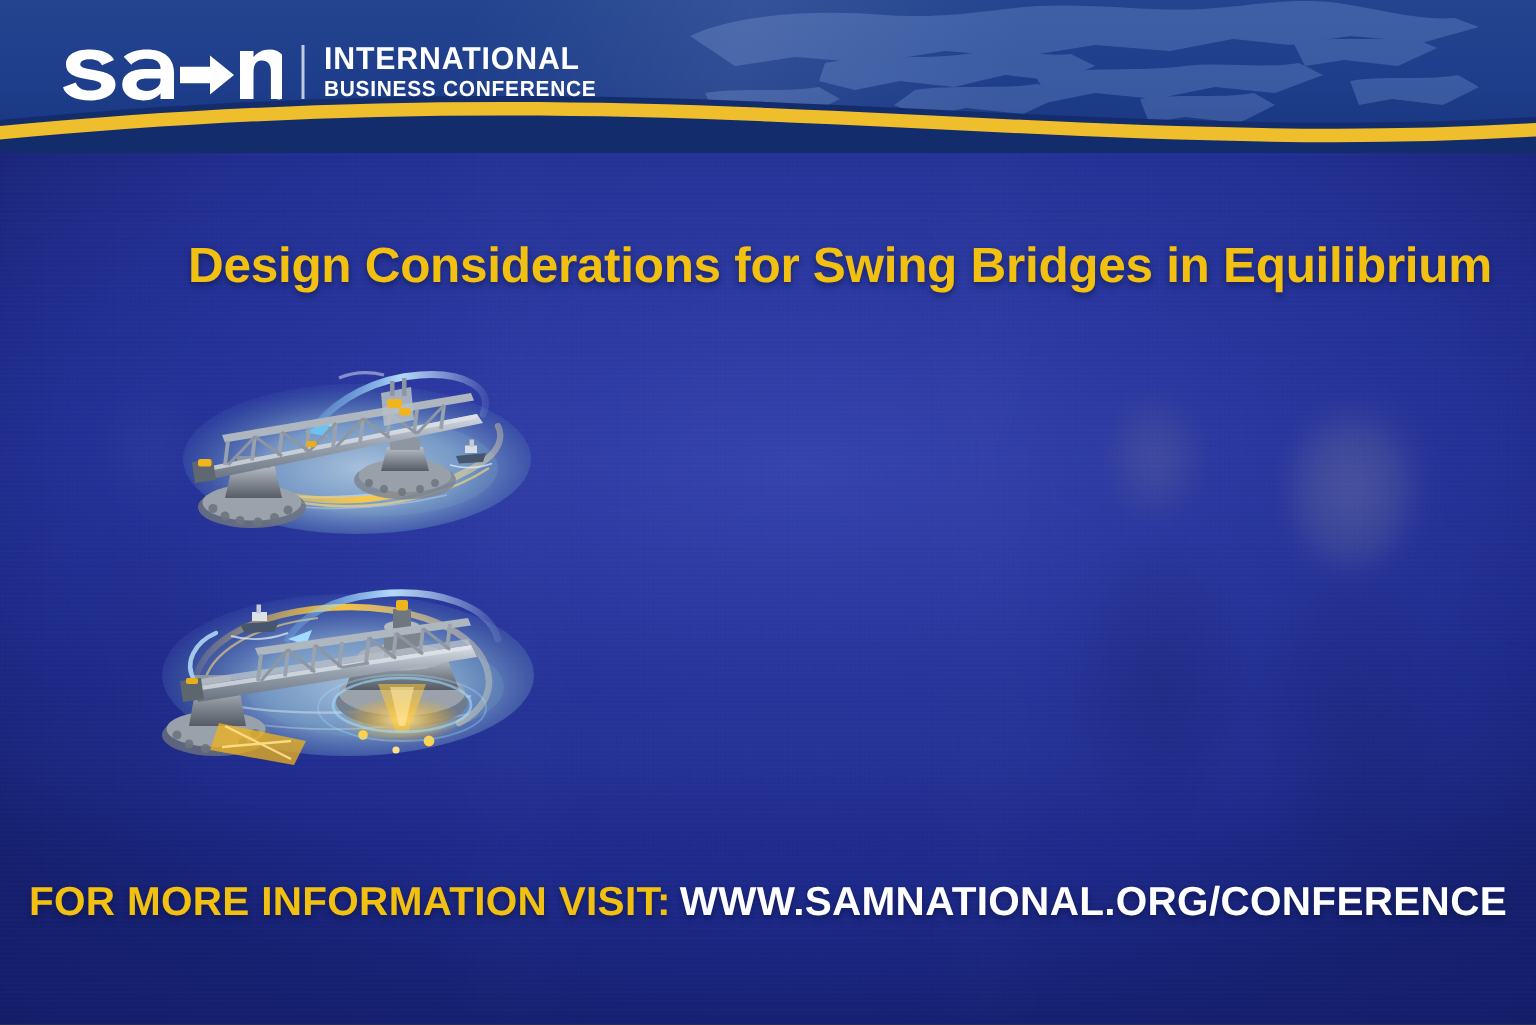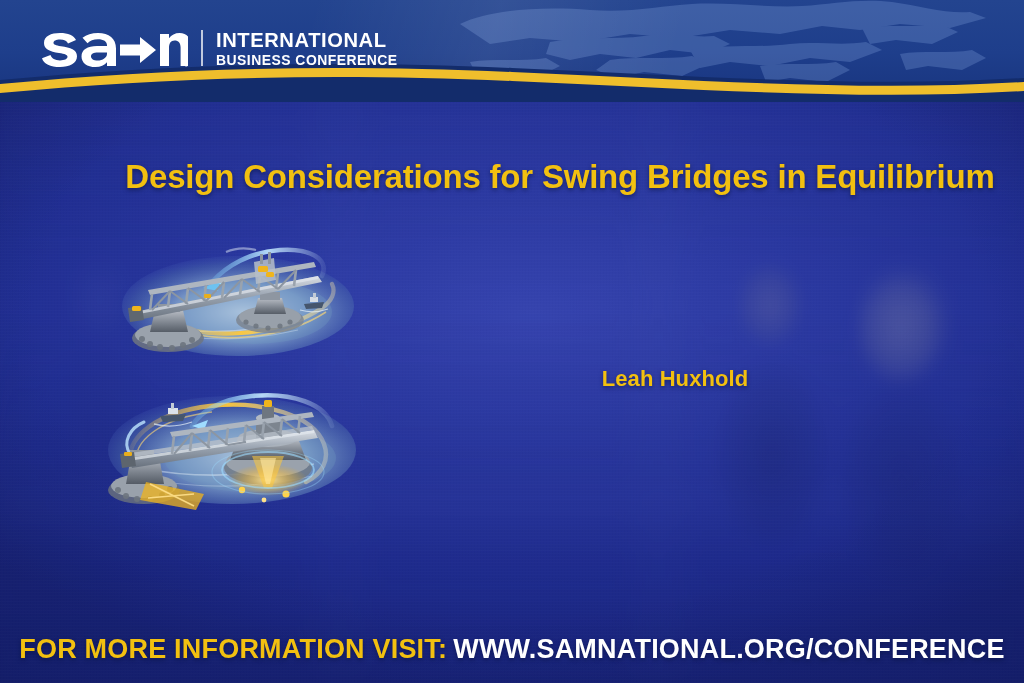--- a/index.html
+++ b/index.html
@@ -192,21 +192,20 @@
   .footer {
     position: absolute;
     left: 0; top: 586px;
     width: 1024px;
     text-align: center;
     font-size: 27px;
     font-weight: bold;
     letter-spacing: .2px;
     text-shadow: 0 2px 4px rgba(8,16,60,.55);
     white-space: nowrap;
-    margin-top: 48px;
   }
   .footer .fl { color: #f2c010; }
   .footer .fu { color: #ffffff; margin-left: 6px; }
 
   
   .bridge {
     position: absolute;
   }
   .bridge svg { display: block; }
   #bridge-top  { left: 108px; top: 236px; width: 248px; height: 126px; }
@@ -529,20 +528,19 @@
       <g>
         <path d="M60,44 L86,42 L83,49 L63,50 Z" fill="#46566d"></path>
         <rect x="68" y="36" width="10" height="6" fill="#dbe2ea"></rect>
         <rect x="71" y="31" width="3" height="6" fill="#c3ccd6"></rect>
         <path d="M54,52 Q72,57 92,50" stroke="#e8f2fa" stroke-width="1.3" fill="none" opacity=".7"></path>
       </g>
     </svg>
   </div>
 
   <div class="author-block">
-    <div class="author-name">Leah Huxhold</div>
   </div>
 
   <div class="footer">
     <span class="fl">FOR MORE INFORMATION VISIT:</span><span class="fu">WWW.SAMNATIONAL.ORG/CONFERENCE</span>
   </div>
 
 </div>
 
 </body></html>

